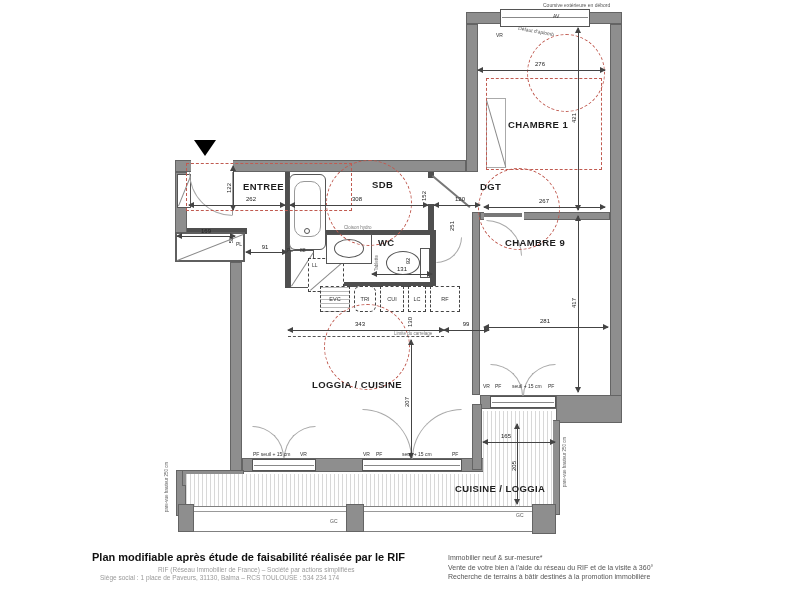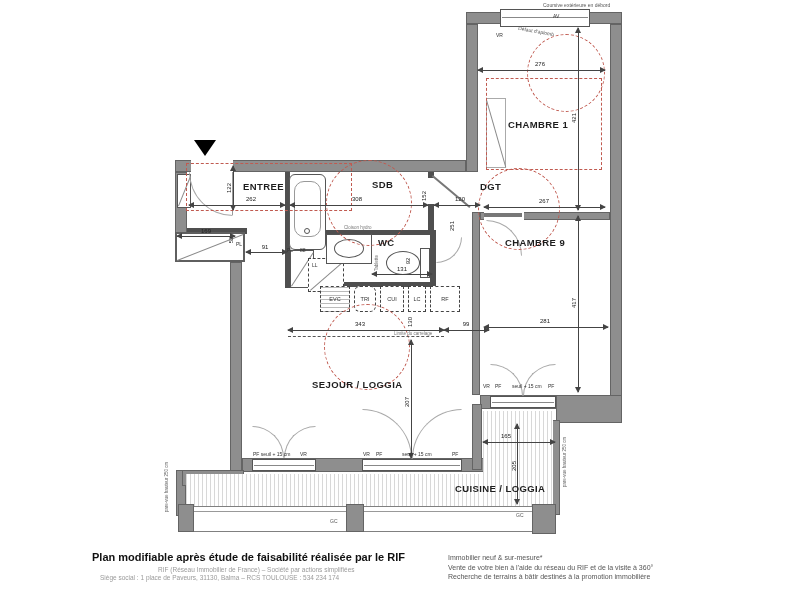--- a/index.html
+++ b/index.html
@@ -188,21 +188,21 @@
   <span class="vdim" style="left:410px;top:322px;">130</span>
   <span class="vdim" style="left:407px;top:402px;">207</span>
   <span class="vdim" style="left:514px;top:466px;">205</span>
 
   <span class="room" style="left:243px;top:181px;">ENTREE</span>
   <span class="room" style="left:372px;top:179px;">SDB</span>
   <span class="room" style="left:448px;top:181px;margin-left:32px;">DGT</span>
   <span class="room" style="left:378px;top:237px;">WC</span>
   <span class="room" style="left:508px;top:119px;">CHAMBRE 1</span>
   <span class="room" style="left:505px;top:237px;">CHAMBRE 9</span>
-  <span class="room" style="left:312px;top:379px;">SEJOUR / LOGGIA</span>
+  <span class="room" style="left:312px;top:379px;">LOGGIA / CUISINE</span>
   <span class="room" style="left:455px;top:483px;">CUISINE / LOGGIA</span>
 
   <span class="lbl" style="left:543px;top:2px;color:#555;">Coursive extérieure en débord</span>
   <span class="lbl" style="left:553px;top:13px;">AV</span>
   <span class="lbl" style="left:496px;top:32px;">VR</span>
   <span class="lbl" style="left:518px;top:28px;transform:rotate(10deg);color:#555;">Défaut d'aplomb</span>
   <span class="lbl" style="left:344px;top:225px;color:#777;font-size:4.5px;">Cloison hydro</span>
   <span class="vnote" style="left:376px;top:263px;">Tablette</span>
   <span class="lbl" style="left:312px;top:262px;">LL</span>
   <span class="lbl" style="left:394px;top:331px;font-size:4.5px;color:#777;">Limite du carrelage</span>

